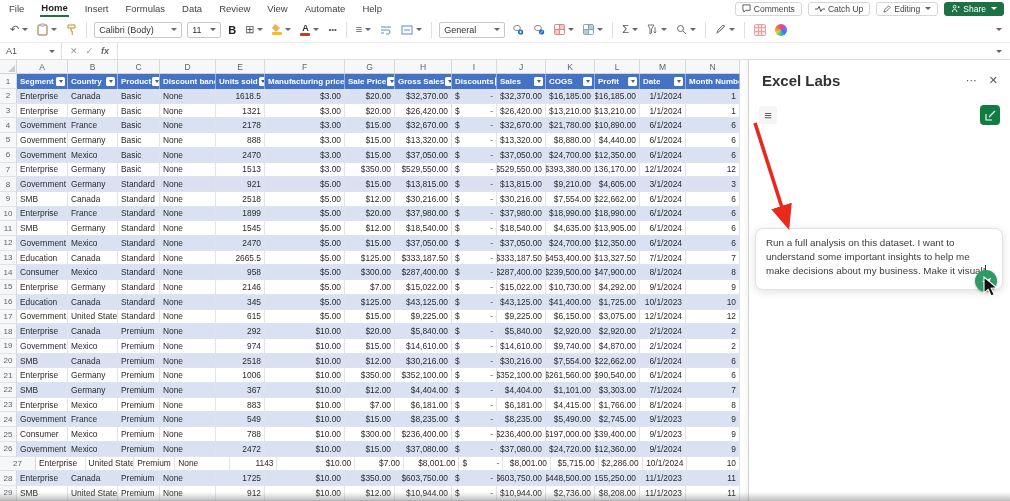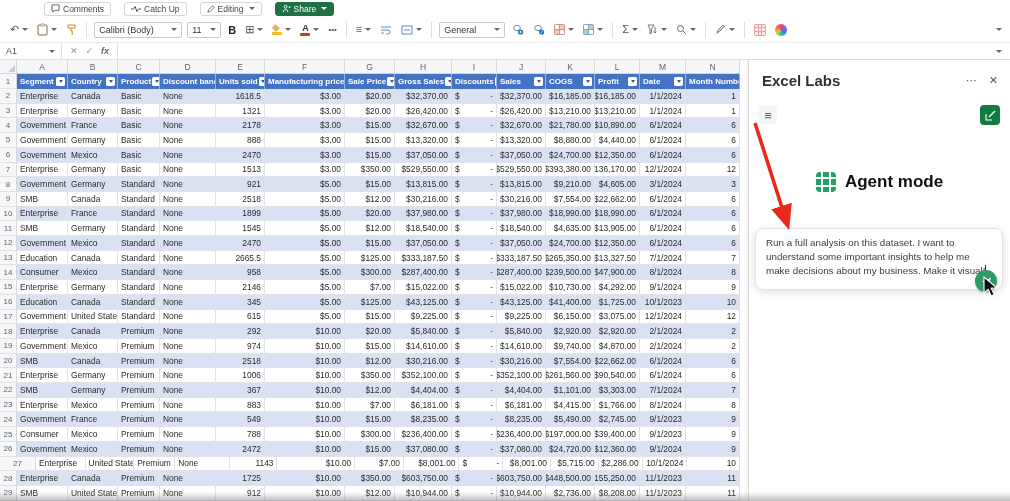--- a/index.html
+++ b/index.html
@@ -6,21 +6,21 @@
   html,body { width:1010px; height:501px; overflow:hidden; background:#fff;
     font-family:"Liberation Sans", sans-serif; }
   .app { position:relative; width:1010px; height:501px; background:#fff; }
 
   
   .menubar { height:17px; display:flex; align-items:center; justify-content:space-between;
     padding:0 6px 0 8px; background:#fff; }
   .menu-items { display:flex; gap:15px; align-items:center; }
   .menu-item { font-size:9.5px; color:#444; cursor:default; padding:2px 1px; }
   .menu-item.active { font-weight:bold; color:#222; border-bottom:2px solid #1e7145; }
-  .menu-right { display:flex; gap:13px; align-items:center;padding-left:36px; }
+  .menu-right { display:flex; gap:6px; align-items:center;padding-left:36px; }
   .pill { display:flex; align-items:center; gap:3px; font-size:8.5px; color:#444;
     border:1px solid #d6d6d6; border-radius:3px; background:#fff; padding:1.5px 6px; height:14px; }
   .pill.share { background:#1e7145; border-color:#1e7145; color:#fff; }
   .caret { width:0; height:0; border-left:3px solid transparent; border-right:3px solid transparent;
     border-top:3.5px solid #666; display:inline-block; margin-left:2px; }
   .pill.share .caret { border-top-color:#fff; }
 
   
   .toolbar { height:26px; display:flex; align-items:center; gap:5px; padding:0 8px;
     background:#fff; border-bottom:1px solid #ececec; font-size:10px; color:#444; }
@@ -107,20 +107,31 @@
   .disclaimer { position:absolute; left:0; top:238px; width:100%; text-align:center;
     font-size:7.5px; color:#ababab; }
   .overlay { position:absolute; pointer-events:none; z-index:40; }
 </style>
 </head>
 <body>
 
 <div class="app">
 
   <div class="menubar">
+    <div class="menu-items" id="menu-items">
+        <div class="menu-item">File</div>
+        <div class="menu-item active">Home</div>
+        <div class="menu-item">Insert</div>
+        <div class="menu-item">Formulas</div>
+        <div class="menu-item">Data</div>
+        <div class="menu-item">Review</div>
+        <div class="menu-item">View</div>
+        <div class="menu-item">Automate</div>
+        <div class="menu-item">Help</div>
+      </div>
     <div class="menu-right">
       <div class="pill">
         <svg width="9" height="9" viewBox="0 0 10 10">
             <path d="M1 1h8v6H4L2 9V7H1z" fill="none" stroke="#555" stroke-width="1"></path>
           </svg>
         <span>Comments</span>
       </div>
       <div class="pill">
         <svg width="10" height="8" viewBox="0 0 12 8">
             <path d="M0 4h3l2-3 2 6 2-3h3" fill="none" stroke="#555" stroke-width="1.2"></path>
@@ -641,21 +652,21 @@
               <div class="dcell" style="width: 56px;">None</div>
               <div class="dcell num" style="width: 49px;">2665.5</div>
               <div class="dcell num" style="width: 80px;">$5.00</div>
               <div class="dcell num" style="width: 50px;">$125.00</div>
               <div class="dcell num" style="width: 57px;">$333,187.50</div>
               <div class="dcell acct" style="width: 45px;">
                 <span>$</span>
                 <span style="color: rgb(85, 85, 85);">-</span>
               </div>
               <div class="dcell num" style="width: 49px;">$333,187.50</div>
-              <div class="dcell num" style="width: 49px;">$265,350.00</div>
+              <div class="dcell num" style="width: 49px;">$453,400.00</div>
               <div class="dcell num" style="width: 45px;">$13,327.50</div>
               <div class="dcell num" style="width: 46px;">7/1/2024</div>
               <div class="dcell num" style="width: 54px;">7</div>
             </div>
             <div class="drow band">
               <div class="rownum" style="width: 17px;">14</div>
               <div class="dcell" style="width: 51px;">Consumer</div>
               <div class="dcell" style="width: 50px;">Mexico</div>
               <div class="dcell" style="width: 42px;">Standard</div>
               <div class="dcell" style="width: 56px;">None</div>
@@ -987,34 +998,20 @@
       </div>
       <div class="panel-tools">
         <span class="hamburger">≡</span>
         <span class="compose-btn">
           <svg width="11" height="11" viewBox="0 0 11 11">
               <path d="M1 4v6h6" fill="none" stroke="#fff" stroke-width="1.1"></path>
               <path d="M4 7l6-6" stroke="#fff" stroke-width="1.3"></path>
             </svg>
         </span>
       </div>
-      <div class="agent-row">
-        <span class="agent-icon">
-            <i></i>
-            <i></i>
-            <i></i>
-            <i></i>
-            <i></i>
-            <i></i>
-            <i></i>
-            <i></i>
-            <i></i>
-          </span>
-        <span class="agent-title">Agent mode</span>
-      </div>
       <div class="prompt-box">
         <span>Run a full analysis on this dataset. I want to understand some important insights to help me make decisions about my business. Make it visual!</span><span class="caret-bar"></span>
       </div>
       <div class="send-btn">
         <svg width="11" height="11" viewBox="0 0 12 12">
             <path d="M1 6l10-4-4 10-1.5-4.5z" fill="#fff"></path>
           </svg>
       </div>
     </div>
   </div>

